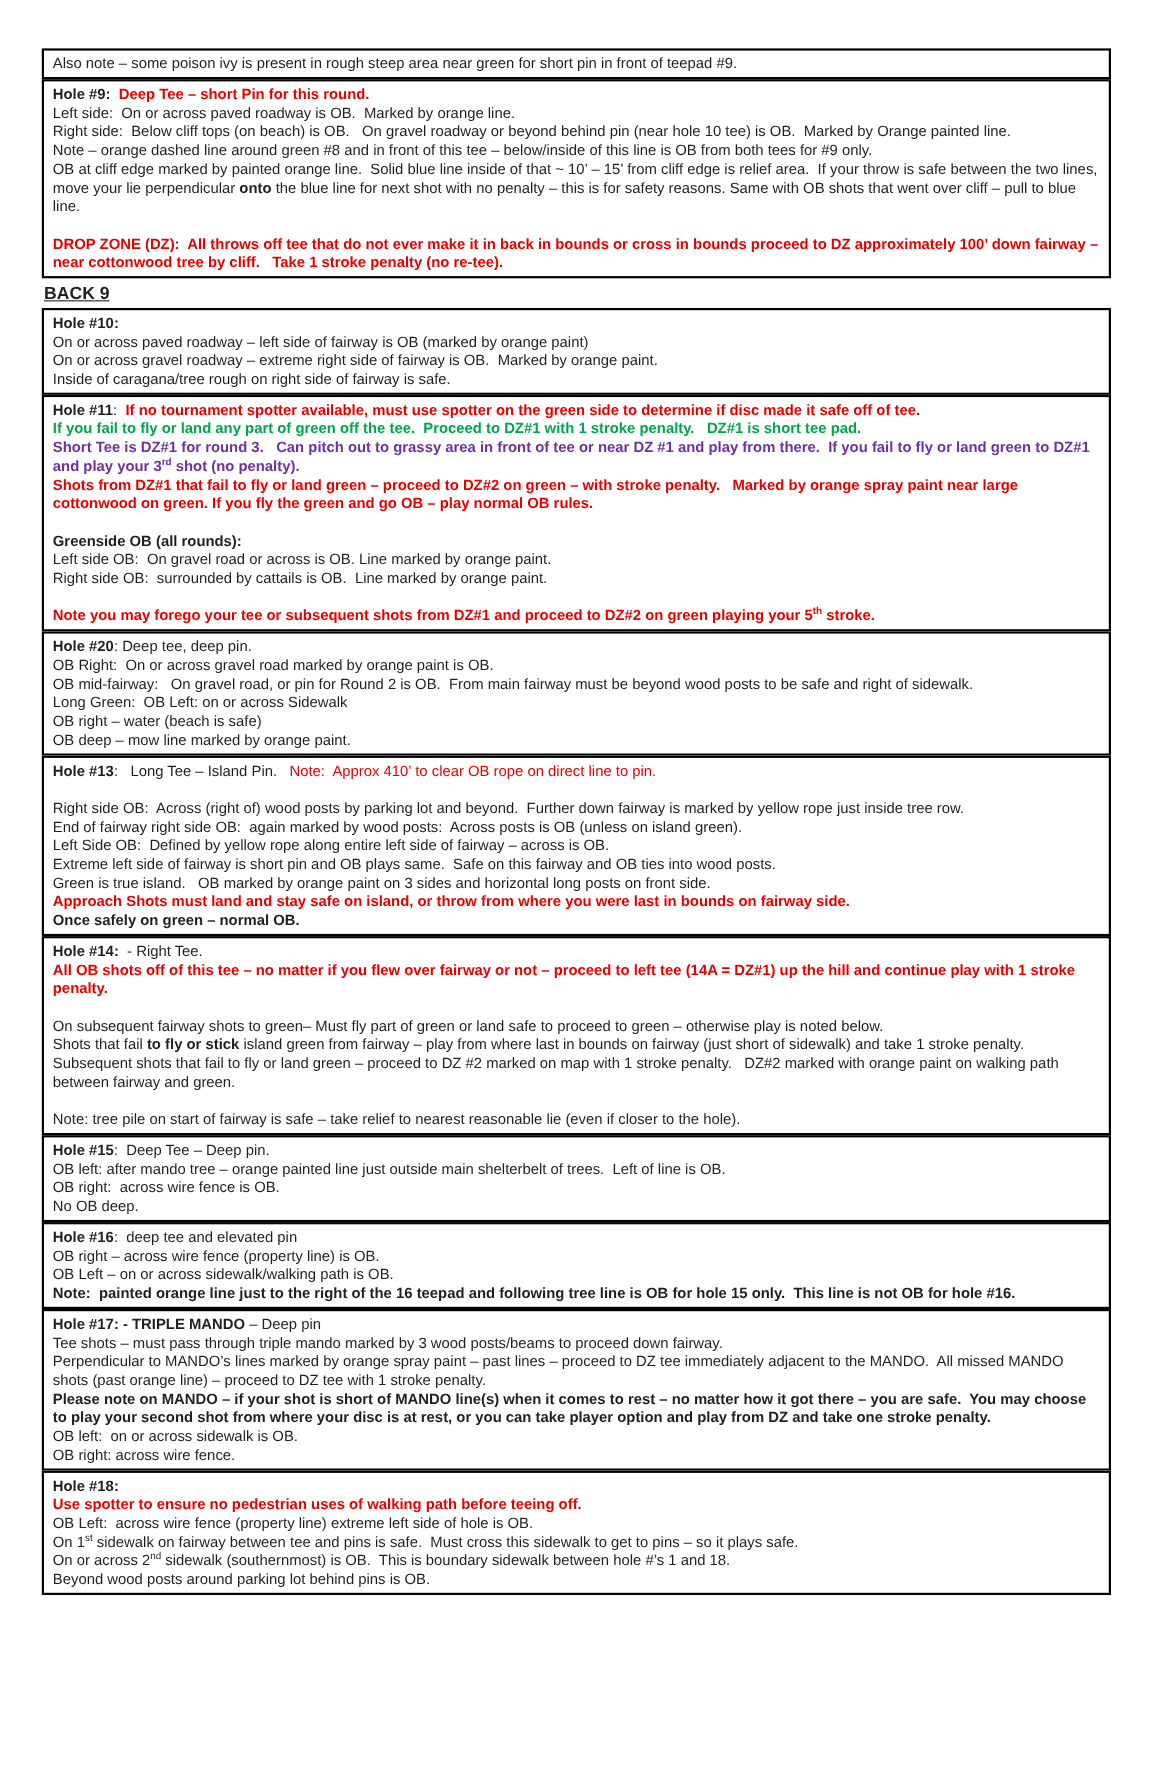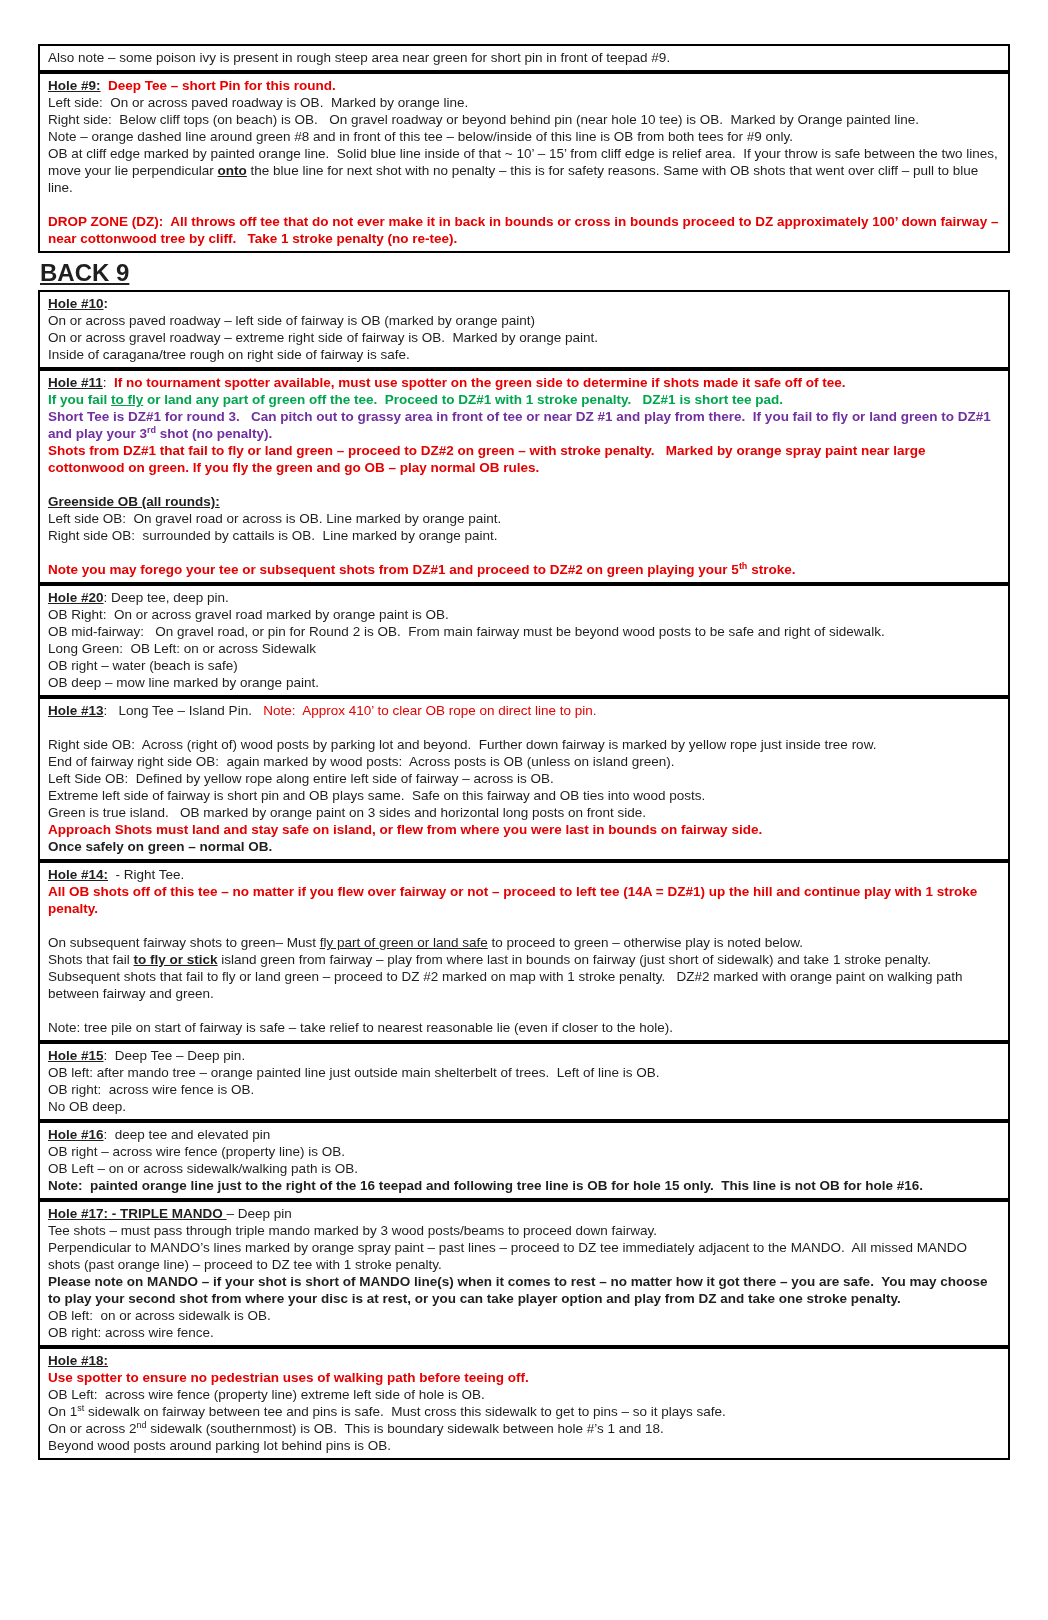--- a/index.html
+++ b/index.html
@@ -26,27 +26,27 @@
     background:#ffffff;
   }
   .ln{
     font-size:13.5px;
     line-height:17px;
     color:var(--ink);
     white-space:pre-wrap;
   }
   .ln.blank::after{content:"\00a0";}
   .b{font-weight:700;}
-  .u{text-decoration:underline;}
+  .u{}
   .r{color:var(--red);}
   .g{color:var(--green);}
   .p{color:var(--purple);}
   .sup{vertical-align:super;font-size:9px;line-height:0;}
   .back9{
-    font-size:24px;
+    font-size:16px;
     font-weight:700;
     text-decoration:underline;
     color:var(--ink);
     margin:6px 0 3px 2px;
     font-family:"Liberation Sans","DejaVu Sans",sans-serif;
   }
 </style>
 </head>
 <body>
 
@@ -64,21 +64,21 @@
       <div class="ln"><span class="b r">DROP ZONE (DZ):  All throws off tee that do not ever make it in back in bounds or cross in bounds proceed to DZ approximately 100’ down fairway – near cottonwood tree by cliff.   Take 1 stroke penalty (no re-tee).</span></div>
     </div>
   <div class="back9">BACK 9</div>
   <div class="box">
       <div class="ln"><span class="b u">Hole #10</span><span class="b">:</span></div>
       <div class="ln"><span>On or across paved roadway – left side of fairway is OB (marked by orange paint)</span></div>
       <div class="ln"><span>On or across gravel roadway – extreme right side of fairway is OB.  Marked by orange paint.</span></div>
       <div class="ln"><span>Inside of caragana/tree rough on right side of fairway is safe.</span></div>
     </div>
   <div class="box">
-      <div class="ln"><span class="b u">Hole #11</span><span>:  </span><span class="b r">If no tournament spotter available, must use spotter on the green side to determine if shots made it safe off of tee.</span></div>
+      <div class="ln"><span class="b u">Hole #11</span><span>:  </span><span class="b r">If no tournament spotter available, must use spotter on the green side to determine if disc made it safe off of tee.</span></div>
       <div class="ln"><span class="b g">If you fail </span><span class="b g u">to fly</span><span class="b g"> or land any part of green off the tee.  Proceed to DZ#1 with 1 stroke penalty.   DZ#1 is short tee pad.</span></div>
       <div class="ln"><span class="b p">Short Tee is DZ#1 for round 3.   Can pitch out to grassy area in front of tee or near DZ #1 and play from there.  If you fail to fly or land green to DZ#1 and play your 3</span><span class="b p sup">rd</span><span class="b p"> shot (no penalty).</span></div>
       <div class="ln"><span class="b r">Shots from DZ#1 that fail to fly or land green – proceed to DZ#2 on green – with stroke penalty.   Marked by orange spray paint near large cottonwood on green. If you fly the green and go OB – play normal OB rules.</span></div>
       <div class="ln blank"></div>
       <div class="ln"><span class="b u">Greenside OB (all rounds):</span></div>
       <div class="ln"><span>Left side OB:  On gravel road or across is OB. Line marked by orange paint.</span></div>
       <div class="ln"><span>Right side OB:  surrounded by cattails is OB.  Line marked by orange paint.</span></div>
       <div class="ln blank"></div>
       <div class="ln"><span class="b r">Note you may forego your tee or subsequent shots from DZ#1 and proceed to DZ#2 on green playing your 5</span><span class="b r sup">th</span><span class="b r"> stroke.</span></div>
     </div>
@@ -91,21 +91,21 @@
       <div class="ln"><span>OB deep – mow line marked by orange paint.</span></div>
     </div>
   <div class="box">
       <div class="ln"><span class="b u">Hole #13</span><span>:   Long Tee – Island Pin.   </span><span class="r">Note:  Approx 410’ to clear OB rope on direct line to pin.</span></div>
       <div class="ln blank"></div>
       <div class="ln"><span>Right side OB:  Across (right of) wood posts by parking lot and beyond.  Further down fairway is marked by yellow rope just inside tree row.</span></div>
       <div class="ln"><span>End of fairway right side OB:  again marked by wood posts:  Across posts is OB (unless on island green).</span></div>
       <div class="ln"><span>Left Side OB:  Defined by yellow rope along entire left side of fairway – across is OB.</span></div>
       <div class="ln"><span>Extreme left side of fairway is short pin and OB plays same.  Safe on this fairway and OB ties into wood posts.</span></div>
       <div class="ln"><span>Green is true island.   OB marked by orange paint on 3 sides and horizontal long posts on front side.</span></div>
-      <div class="ln"><span class="b r">Approach Shots must land and stay safe on island, or flew from where you were last in bounds on fairway side.</span></div>
+      <div class="ln"><span class="b r">Approach Shots must land and stay safe on island, or throw from where you were last in bounds on fairway side.</span></div>
       <div class="ln"><span class="b">Once safely on green – normal OB.</span></div>
     </div>
   <div class="box">
       <div class="ln"><span class="b u">Hole #14:</span><span>  - Right Tee.</span></div>
       <div class="ln"><span class="b r">All OB shots off of this tee – no matter if you flew over fairway or not – proceed to left tee (14A = DZ#1) up the hill and continue play with 1 stroke penalty.</span></div>
       <div class="ln blank"></div>
       <div class="ln"><span>On subsequent fairway shots to green– Must </span><span class="u">fly part of green or land safe</span><span> to proceed to green – otherwise play is noted below.</span></div>
       <div class="ln"><span>Shots that fail </span><span class="b u">to fly or stick</span><span> island green from fairway – play from where last in bounds on fairway (just short of sidewalk) and take 1 stroke penalty.</span></div>
       <div class="ln"><span>Subsequent shots that fail to fly or land green – proceed to DZ #2 marked on map with 1 stroke penalty.   DZ#2 marked with orange paint on walking path between fairway and green.</span></div>
       <div class="ln blank"></div>

